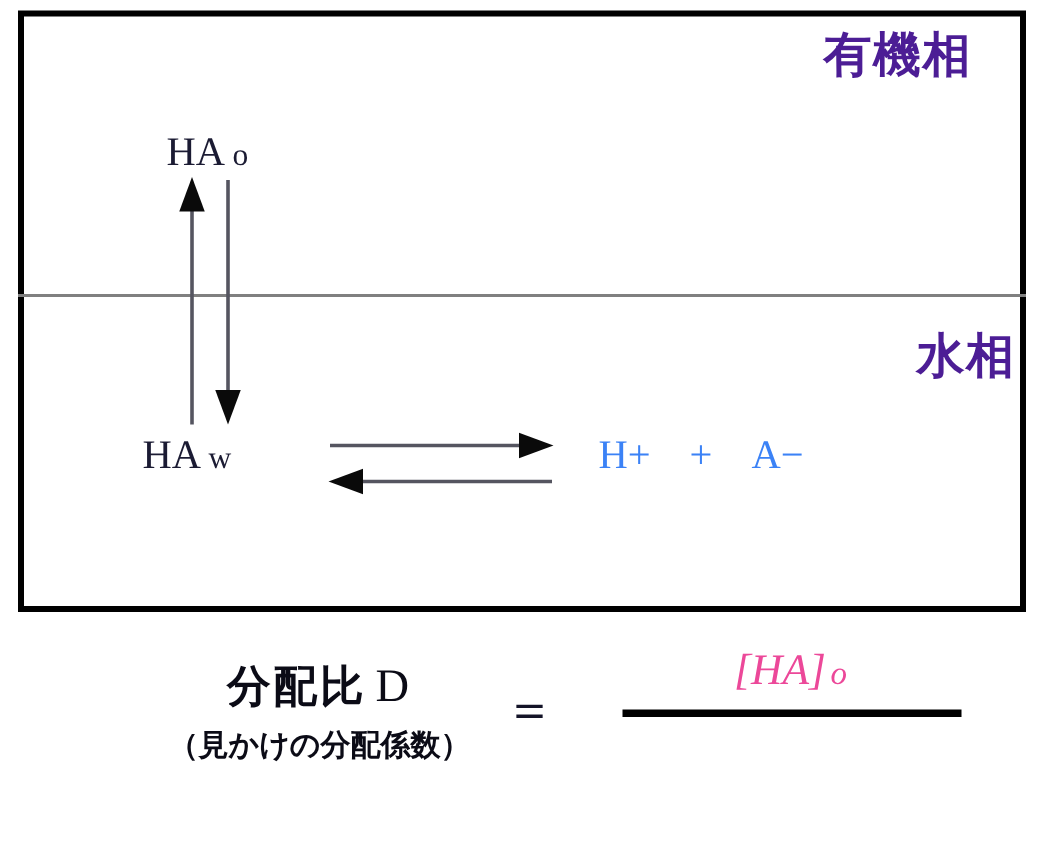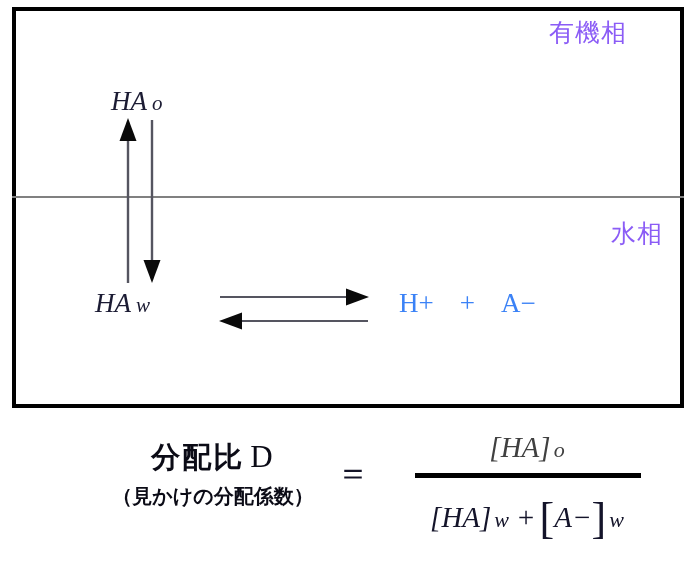--- a/index.html
+++ b/index.html
@@ -34,36 +34,36 @@
     left: 12px;
     top: 196px;
     width: 672px;
     height: 2px;
     background: #808080;
   }
 
   .phase-label {
     position: absolute;
     font-family: "DejaVu Sans", sans-serif;
-    font-size: 25px;
+    font-size: 32px;
     line-height: 1;
-    color: #8b5cf6;
+    color: #4c1d95;
     letter-spacing: 1px;
     white-space: nowrap;
+    font-weight: bold;
   }
   #organic-phase-label { left: 549px; top: 20px; }
   #aqueous-phase-label { left: 581px; top: 221px; margin-left: 30px; }
 
   
   .species {
     position: absolute;
     white-space: nowrap;
     font-family: "Liberation Serif", serif;
     color: #1b1b33;
-    font-style: italic;
   }
   .species .main { font-size: 27px; }
   .species .sub  { font-size: 21px; padding-left: 5px; }
 
   #species-ha-o { left: 111px; top: 86px; }
   #species-ha-w { left: 95px; top: 288px; }
 
   #species-products {
     position: absolute;
     left: 399px;
@@ -138,21 +138,21 @@
     position: absolute;
     left: 368px;
     top: 0px;
     width: 248px;
     text-align: center;
   }
   #fraction-numerator {
     font-family: "Liberation Serif", serif;
     font-size: 29px;
     font-style: italic;
-    color: #404040;
+    color: #ec4899;
     white-space: nowrap;
     height: 46px;
     line-height: 46px;
   }
   #fraction-bar {
     height: 5px;
     background: #000000;
     width: 226px;
     margin: 3px auto 0 auto;
   }
@@ -234,18 +234,15 @@
 
   <div id="equals-sign">＝</div>
 
   <div id="fraction">
     <div id="fraction-numerator">
       <span>[</span><span>HA</span><span>]</span><span class="sub-small">o</span>
     </div>
 
     <div id="fraction-bar"></div>
 
-    <div id="fraction-denominator">
-      <span>[</span><span>HA</span><span>]</span><span class="sub-small">w</span><span class="plus-op">+</span><span class="big-bracket">[</span><span>A−</span><span class="big-bracket">]</span><span class="sub-small">w</span>
-    </div>
   </div>
 
 </div>
 
 </body></html>

